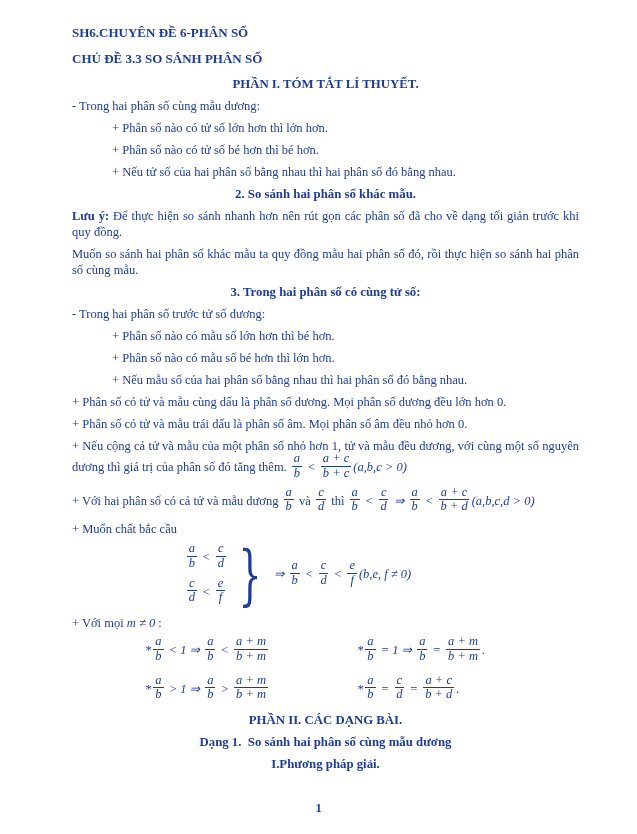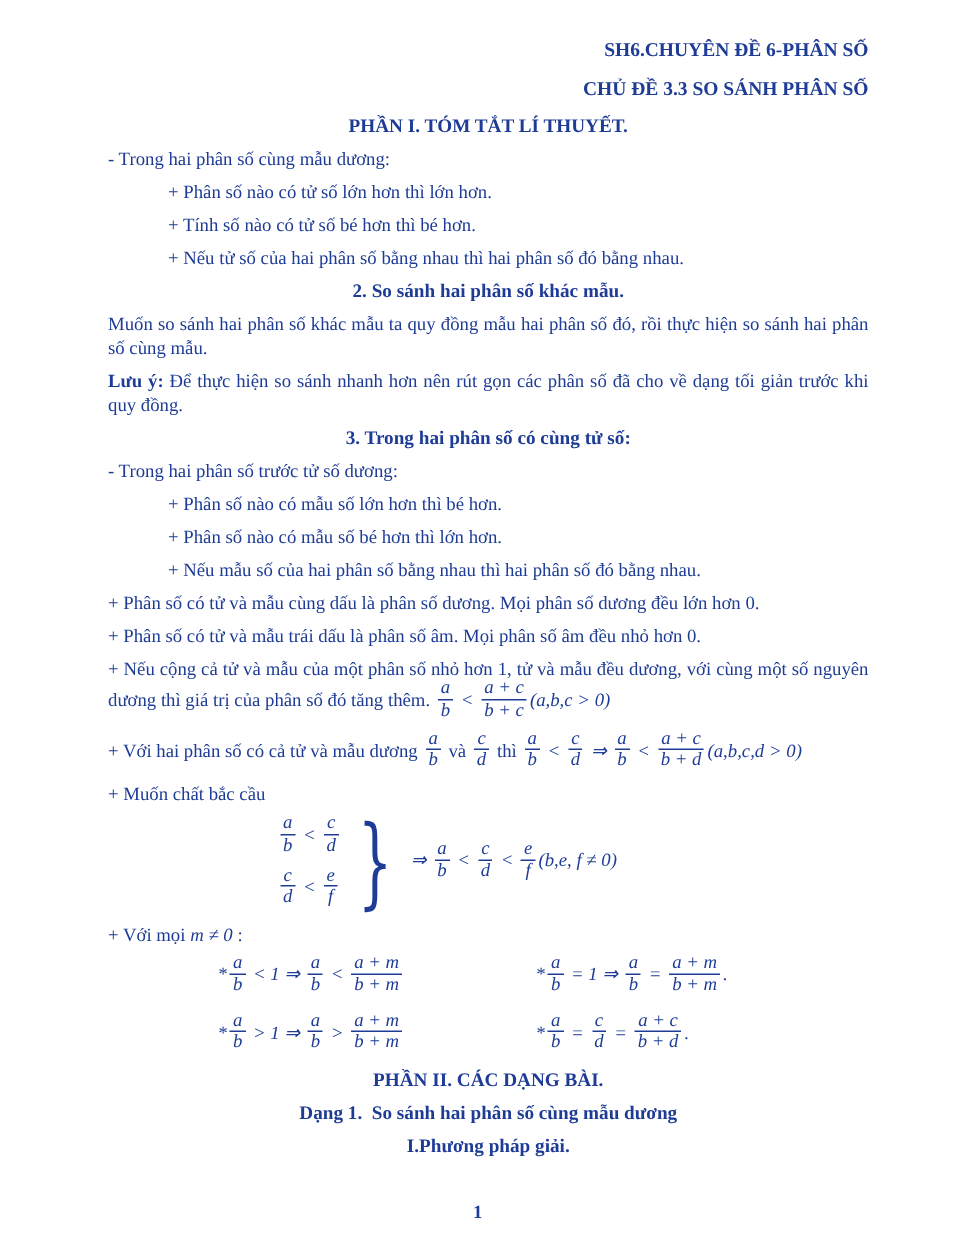--- a/index.html
+++ b/index.html
@@ -2,21 +2,21 @@
 <html><head>
 <meta charset="utf-8">
 <style>
   html, body { margin:0; padding:0; background:#ffffff; }
   .page {
     width:637px; height:834px; background:#ffffff; box-sizing:border-box;
     padding:24px 58px 0 72px; position:relative;
     font-family:"Liberation Serif", serif; font-size:12.5px; color:#1e3c96;
     overflow:hidden;
   }
-  .title   { text-align:right; font-weight:bold; font-size:13px; margin:0 0 9px 0; line-height:17px; }
+  .title   { text-align:left; font-weight:bold; font-size:13px; margin:0 0 9px 0; line-height:17px; }
   .heading { font-weight:bold; margin:0 0 6px 0; line-height:16px; font-size:12.8px;text-align:center; }
   .para    { margin:0 0 6px 0; line-height:16px; text-align:justify; }
   .indent1 { padding-left:40px; }
   .bold    { font-weight:bold; }
   .math    { font-style:italic; }
   .run     { }
   .frac {
     display:inline-flex; flex-direction:column; align-items:center;
     vertical-align:middle; font-style:italic; line-height:13px;
     font-size:12.5px; margin:0 2px; position:relative; top:-2px; text-align:center;
@@ -48,25 +48,25 @@
 </head>
 <body>
 
 <div class="page">
   <div>
       <div class="title">SH6.CHUYÊN ĐỀ 6-PHÂN SỐ</div>
       <div class="title">CHỦ ĐỀ 3.3 SO SÁNH PHÂN SỐ</div>
       <div class="heading">PHẦN I. TÓM TẮT LÍ THUYẾT.</div>
       <div class="para"><span class="run">- Trong hai phân số cùng mẫu dương:</span></div>
       <div class="para indent1"><span class="run">+ Phân số nào có tử số lớn hơn thì lớn hơn.</span></div>
-      <div class="para indent1"><span class="run">+ Tính số nào có tử số bé hơn thì bé hơn.</span></div>
+      <div class="para indent1"><span class="run">+ Phân số nào có tử số bé hơn thì bé hơn.</span></div>
       <div class="para indent1"><span class="run">+ Nếu tử số của hai phân số bằng nhau thì hai phân số đó bằng nhau.</span></div>
       <div class="heading">2. So sánh hai phân số khác mẫu.</div>
+      <div class="para"><span class="bold">Lưu ý:</span><span class="run"> Để thực hiện so sánh nhanh hơn nên rút gọn các phân số đã cho về dạng tối giản trước khi quy đồng.</span></div>
       <div class="para"><span class="run">Muốn so sánh hai phân số khác mẫu ta quy đồng mẫu hai phân số đó, rồi thực hiện so sánh hai phân số cùng mẫu.</span></div>
-      <div class="para"><span class="bold">Lưu ý:</span><span class="run"> Để thực hiện so sánh nhanh hơn nên rút gọn các phân số đã cho về dạng tối giản trước khi quy đồng.</span></div>
       <div class="heading">3. Trong hai phân số có cùng tử số:</div>
       <div class="para"><span class="run">- Trong hai phân số trước tử số dương:</span></div>
       <div class="para indent1"><span class="run">+ Phân số nào có mẫu số lớn hơn thì bé hơn.</span></div>
       <div class="para indent1"><span class="run">+ Phân số nào có mẫu số bé hơn thì lớn hơn.</span></div>
       <div class="para indent1"><span class="run">+ Nếu mẫu số của hai phân số bằng nhau thì hai phân số đó bằng nhau.</span></div>
       <div class="para"><span class="run">+ Phân số có tử và mẫu cùng dấu là phân số dương. Mọi phân số dương đều lớn hơn 0.</span></div>
       <div class="para"><span class="run">+ Phân số có tử và mẫu trái dấu là phân số âm. Mọi phân số âm đều nhỏ hơn 0.</span></div>
       <div class="para"><span class="run">+ Nếu cộng cả tử và mẫu của một phân số nhỏ hơn 1, tử và mẫu đều dương, với cùng một số nguyên dương thì giá trị của phân số đó tăng thêm. </span><span class="frac">
           <span class="num">a</span>
           <span class="den">b</span>

